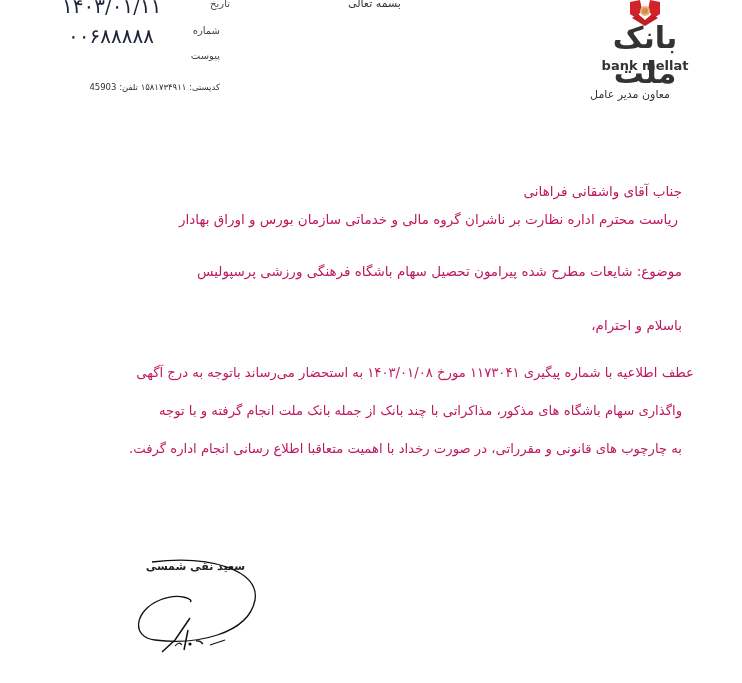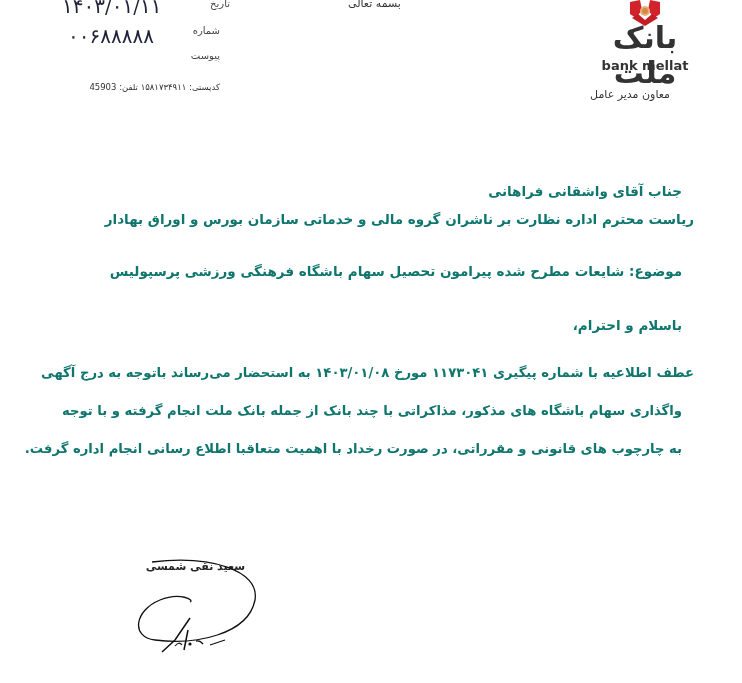--- a/index.html
+++ b/index.html
@@ -7,21 +7,21 @@
          font-family:"DejaVu Sans", sans-serif; color:#1a1a1a; }
   .abs { position:absolute; }
   .rtl { direction:rtl; text-align:right; }
   .meta-label { font-size:10px; color:#444; }
   .meta-hand { font-family:"DejaVu Serif", serif; font-size:22px; color:#1e2238; letter-spacing:1px; direction:ltr; }
   .addr { font-size:8.5px; color:#333; line-height:15px; white-space:nowrap; }
   .bismillah { font-size:11px; color:#333; }
   .logo-text-fa { font-size:30px; font-weight:bold; color:#333; letter-spacing:-1px; }
   .logo-text-en { font-size:13px; font-weight:bold; color:#333; }
   .role { font-size:11px; color:#333; }
-  .body-text { font-size:13.2px; font-weight:bold; color:#0f766e; white-space:nowrap; }
+  .body-text { font-size:13.2px; font-weight:normal; color:#be185d; white-space:nowrap; }
   .sig-name { font-size:11px; font-weight:bold; color:#222; }
 </style>
 </head>
 <body>
 
 <div class="abs meta-label rtl" style="left:190px; top:-2px; width:40px;">تاریخ</div>
 <div class="abs meta-hand" style="left:62px; top:-6px; width:120px; font-size:20px;">۱۴۰۳/۰۱/۱۱</div>
 <div class="abs meta-label rtl" style="left:180px; top:25px; width:40px;">شماره</div>
 <div class="abs meta-hand" style="left:68px; top:24px; width:120px; font-size:20px;">۰۰۶۸۸۸۸۸</div>
 <div class="abs meta-label rtl" style="left:180px; top:50px; width:40px;">پیوست</div>
@@ -39,21 +39,21 @@
     <path d="M6 18 L19 26 L32 18 L26 14 L19 20 L12 14 Z" fill="#c41e25"></path>
     <circle cx="19" cy="11" r="5" fill="#e8b07a"></circle>
     <circle cx="19" cy="11" r="3" fill="#d48a48"></circle>
   </svg>
   <div class="abs logo-text-fa" style="left:0; top:20px; width:130px; text-align:center;">بانک ملت</div>
   <div class="abs logo-text-en" style="left:0; top:58px; width:130px; text-align:center;">bank mellat</div>
 </div>
 <div class="abs role rtl" style="left:560px; top:88px; width:140px; text-align:center;">معاون مدیر عامل</div>
 
 <div class="abs body-text rtl" style="right:60px; top:183px; font-size:13.5px;">جناب آقای واشقانی فراهانی</div>
-<div class="abs body-text rtl" style="right:48px; top:211px; font-size:13.5px;">ریاست محترم اداره نظارت بر ناشران گروه مالی و خدماتی سازمان بورس و اوراق بهادار</div>
+<div class="abs body-text rtl" style="right:64px; top:211px; font-size:13.5px;">ریاست محترم اداره نظارت بر ناشران گروه مالی و خدماتی سازمان بورس و اوراق بهادار</div>
 
 <div class="abs body-text rtl" style="right:60px; top:263px; font-size:13.5px;text-align:right;">موضوع: شایعات مطرح شده پیرامون تحصیل سهام باشگاه فرهنگی ورزشی پرسپولیس</div>
 
 <div class="abs body-text rtl" style="right:60px; top:317px; font-size:13.5px;">باسلام و احترام،</div>
 
 <div class="abs body-text rtl" style="right:48px; top:365px;">عطف اطلاعیه با شماره پیگیری ۱۱۷۳۰۴۱ مورخ ۱۴۰۳/۰۱/۰۸ به استحضار می‌رساند باتوجه به درج آگهی</div>
 <div class="abs body-text rtl" style="right:60px; top:403px;">واگذاری سهام باشگاه های مذکور، مذاکراتی با چند بانک از جمله بانک ملت انجام گرفته و با توجه</div>
 <div class="abs body-text rtl" style="right:60px; top:441px;">به چارچوب های قانونی و مقرراتی، در صورت رخداد با اهمیت متعاقبا اطلاع رسانی انجام اداره گرفت.</div>
 
 <div class="abs sig-name rtl" style="left:140px; top:560px; width:105px;">سعید نقی شمسی</div>

